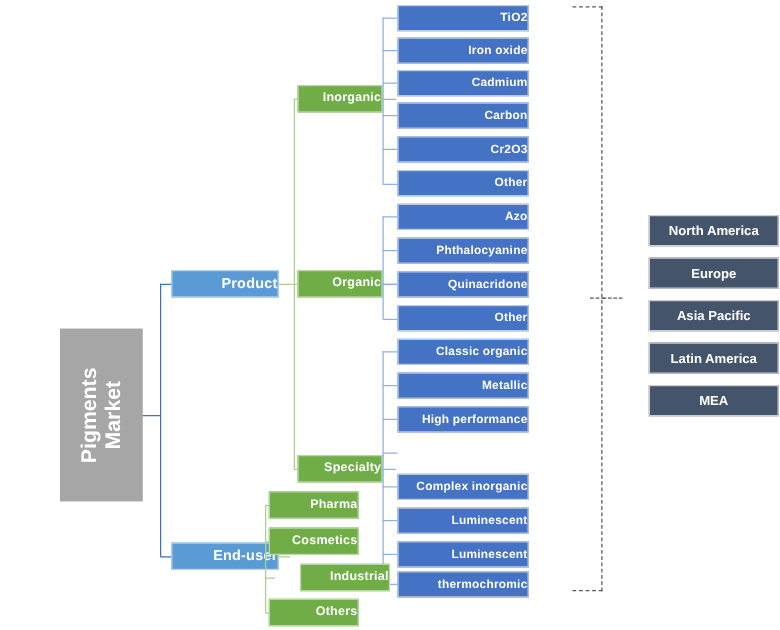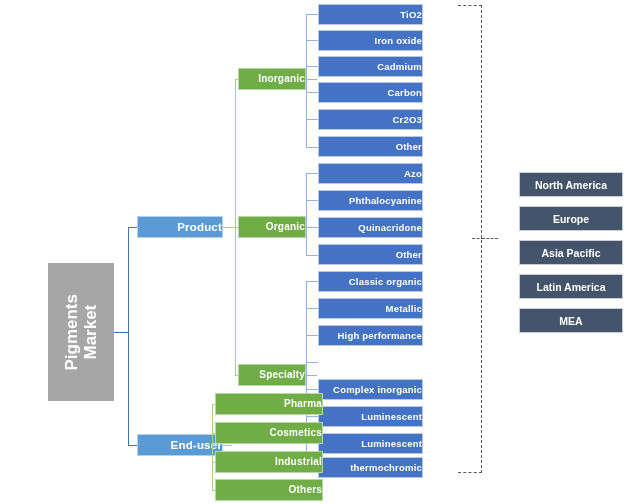--- a/index.html
+++ b/index.html
@@ -39,21 +39,21 @@
     line-height: 1.0;
   }
   .cat {
     background: #70AD47;
     border: 1px solid #b9d6a5;
     font-size: 10px;
     height: 22px;
     width: 68px;
   }
   .cat-prod { left: 238px; }
-  .enduser-cat { left: 215px; width: 108px; }
+  .enduser-cat { left: 215px; width: 72px; }
   .seg {
     background: #5B9BD5;
     border: 1px solid #b4d2ee;
     font-size: 11.5px;
     height: 22px;
     left: 137px;
     width: 86px;
     padding-left: 32px;
   }
   .title-box {
@@ -258,21 +258,21 @@
   <div class="ln ln-h-green" style="left:212px; top:433px; width:8px; height:0;"></div>
   <div class="ln ln-h-green" style="left:212px; top:462px; width:8px; height:0;"></div>
   <div class="ln ln-h-green" style="left:212px; top:490px; width:8px; height:0;"></div>
 
   <div class="node cat enduser-cat" style="top:393px;">
     <span>Pharma</span>
   </div>
   <div class="node cat enduser-cat" style="top:422px;">
     <span>Cosmetics</span>
   </div>
-  <div class="node cat enduser-cat" style="top:451px;">
+  <div class="node cat enduser-cat" style="top:451px;margin-left:25px;">
     <span>Industrial</span>
   </div>
   <div class="node cat enduser-cat" style="top:479px;">
     <span>Others</span>
   </div>
 
   <div class="dashed-bracket"></div>
   <div class="dash-tick"></div>
   <div class="dash-arrow"></div>
 

